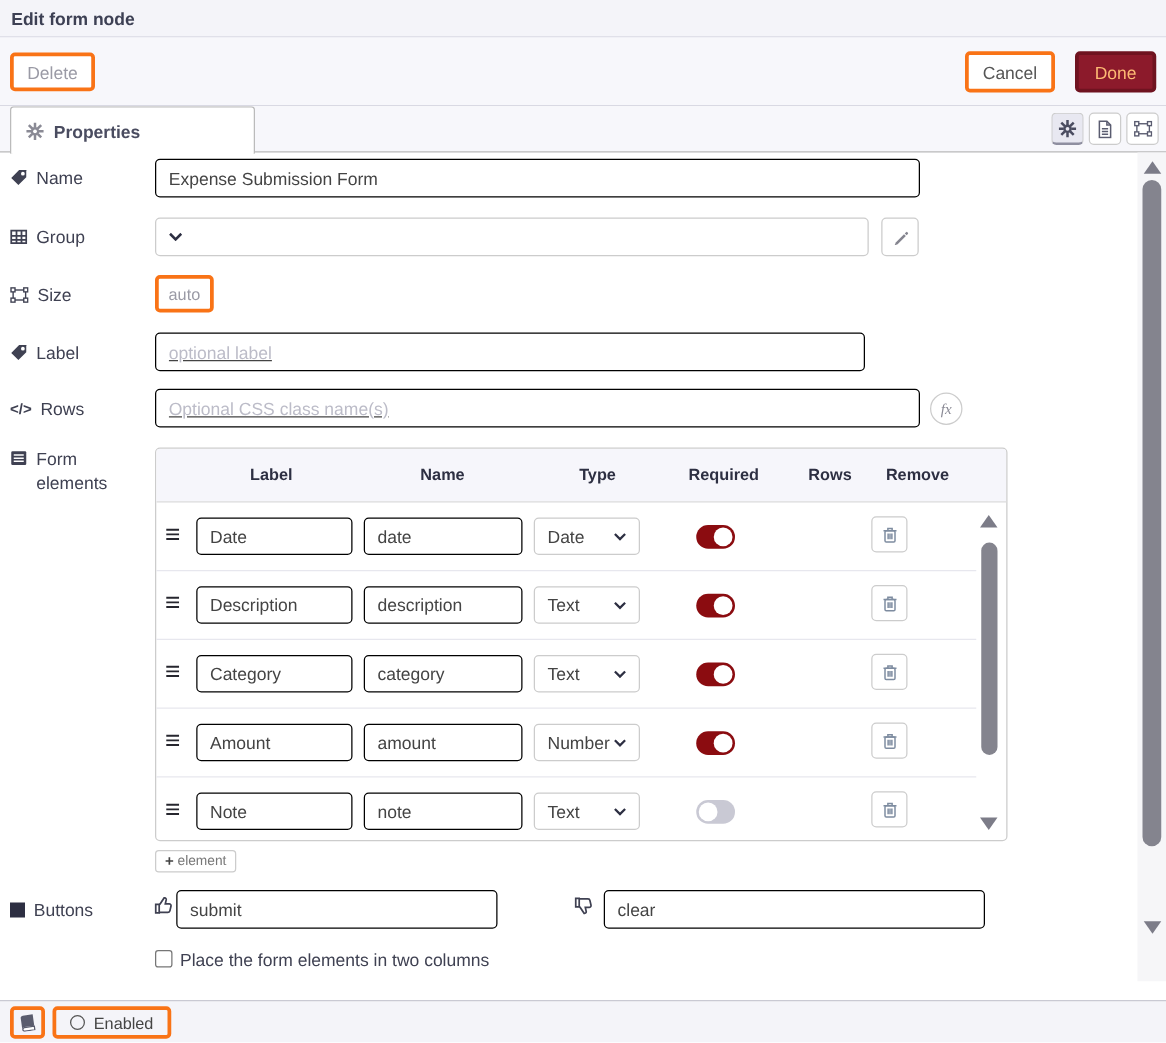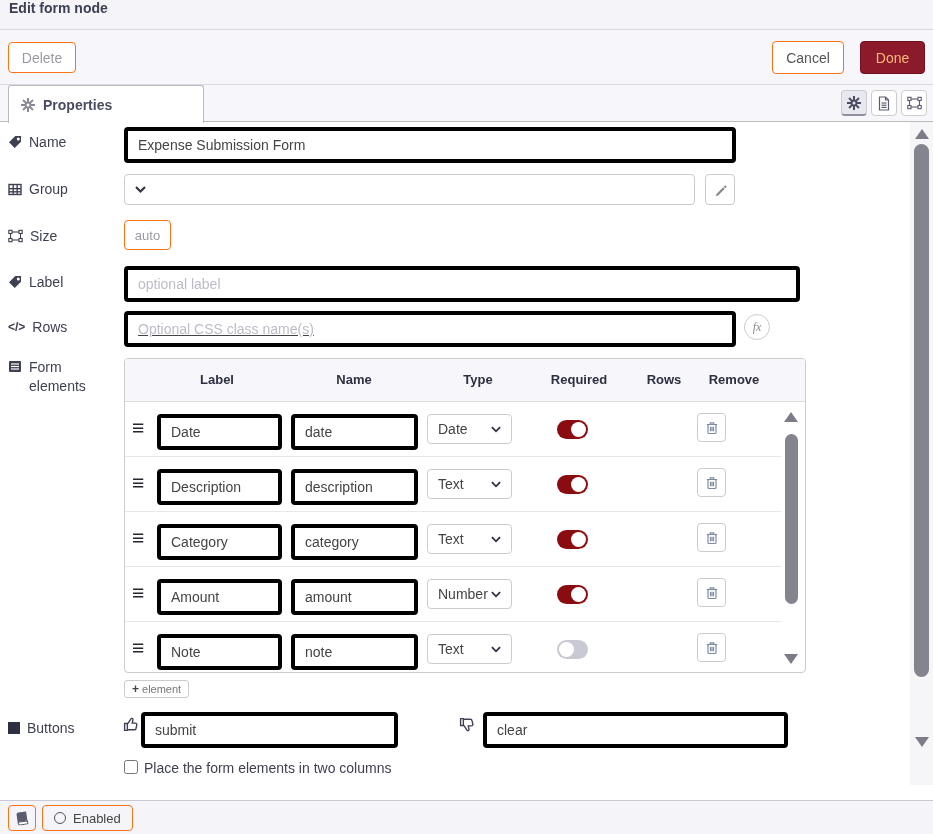--- a/index.html
+++ b/index.html
@@ -10,32 +10,32 @@
     background: #fff;
     color: #3f4152;
     overflow: hidden;
   }
   .abs { position: absolute; }
 
   
   .tray-header {
     left:0; top:0; width:933px; height:30px;
     background:#f4f4f9; border-bottom:1px solid #d9d9e3;
-    display:flex; padding-left:9px;
+    display:flex; align-items:center; padding-left:9px;
   }
   .tray-header .title { font-size:14px; font-weight:bold; color:#3d4054; }
 
   
   .tray-toolbar {
     left:0; top:30px; width:933px; height:55px;
     background:#f7f7fb; border-bottom:1px solid #d9d9e3;
   }
   .btn {
     display:inline-flex; align-items:center; justify-content:center;
-    background:#fff; border:1px solid #f97316; border-radius:4px;
+    background:#fff; border:3px solid #f97316; border-radius:4px;
     font-size:14px; color:#666; cursor:default;
   }
   .btn-delete { left:8px; top:42px; width:68px; height:31px; color:#9a9aa5; }
   .btn-cancel { left:772px; top:41px; width:72px; height:33px; color:#555; }
   .btn-done {
     left:860px; top:41px; width:65px; height:33px;
     background:var(--accent,#8c1a2b); border-color:#6f1320; color:#fdba74;
   }
 
   
@@ -50,21 +50,21 @@
   .icon-btn {
     width:26px; height:26px; background:#fff; border:1px solid #ccc; border-radius:4px;
     display:flex; align-items:center; justify-content:center; color:#5a5c70;
   }
   .icon-btn.active { background:#e8e8f1; border-bottom:2px solid #8f8fa0; }
 
   
   .row-label { display:flex; align-items:center; gap:7px; font-size:14px; color:#3f4152; left:8px; }
   .row-label svg, .tab-properties svg { flex:none; }
   .text-input {
-    border:4px solid #000000; border-radius:4px; font-size:14px; color:#444;
+    border:1px solid #000000; border-radius:4px; font-size:14px; color:#444;
     padding:14px 10px; font-family:"Liberation Sans",sans-serif; background:#fff; outline:none;
   }
   .text-input::placeholder { color:#bcbcc8; }
   .fake-select {
     border:1px solid #ccc; border-radius:4px; background:#fff;
     display:flex; align-items:center; font-size:14px; color:#444;
     padding:0 10px; justify-content:space-between;
   }
   .btn-auto { left:124px; top:220px; width:47px; height:30px; color:#9a9aa5; font-size:13px; }
   .fx-btn {
@@ -275,21 +275,21 @@
 
 <div class="abs row-label" style="top:274px;">
   <span style="display:flex;color:#3f4152;">
     <svg width="14" height="14" viewBox="0 0 14 14">
         <path d="M13.4 1H7.3L1 7.3 6.7 13 13 6.7V1.6z" fill="currentColor"></path>
         <circle cx="10.3" cy="3.9" r="1.5" fill="#fff"></circle>
       </svg>
   </span>
   <span>Label</span>
 </div>
-<input class="abs text-input" style="left: 124px; top: 266px; width: 676px; height: 31px;" placeholder="optional label">
+<input class="abs text-input" style="left: 124px; top: 266px; width: 568px; height: 31px; text-decoration: underline;" placeholder="optional label">
 
 <div class="abs row-label" style="top:319px;">
   <span style="font-size:12px;font-weight:bold;color:#3f4152;">&lt;/&gt;</span>
   <span>Rows</span>
 </div>
 <input class="abs text-input" style="left: 124px; top: 311px; width: 612px; height: 31px; text-decoration: underline;" placeholder="Optional CSS class name(s)">
 <div class="abs fx-btn">
   <span>fx</span>
 </div>
 

